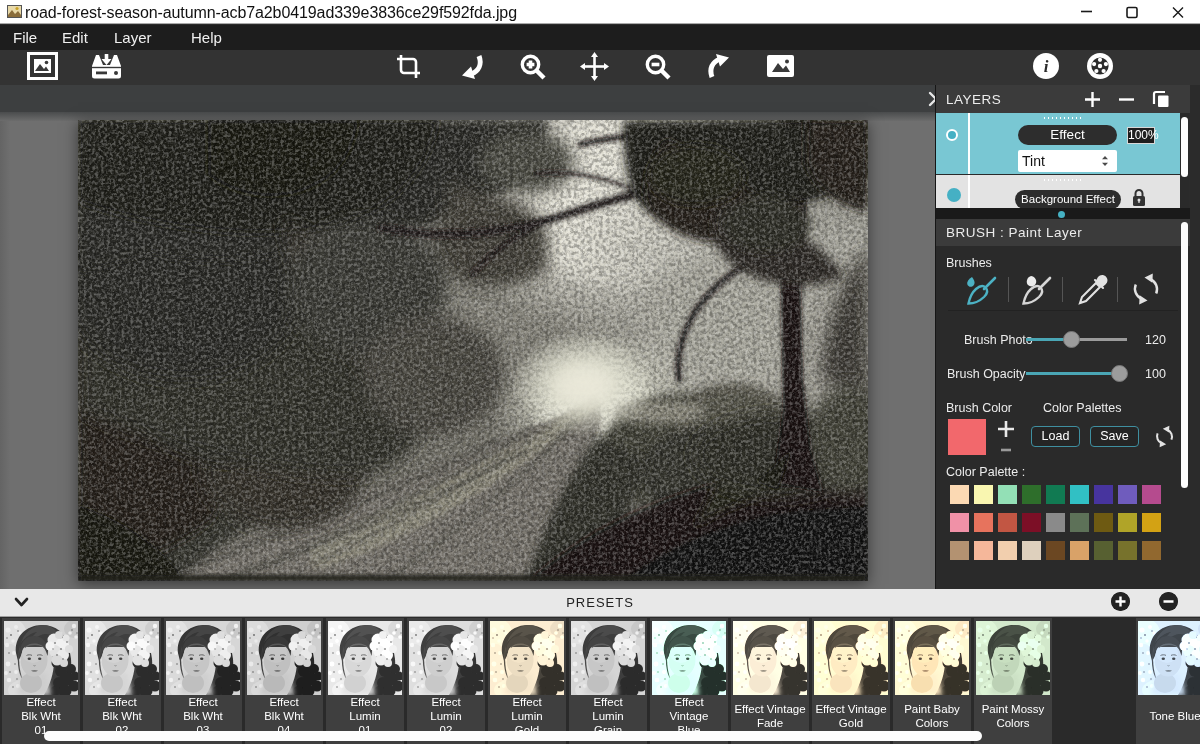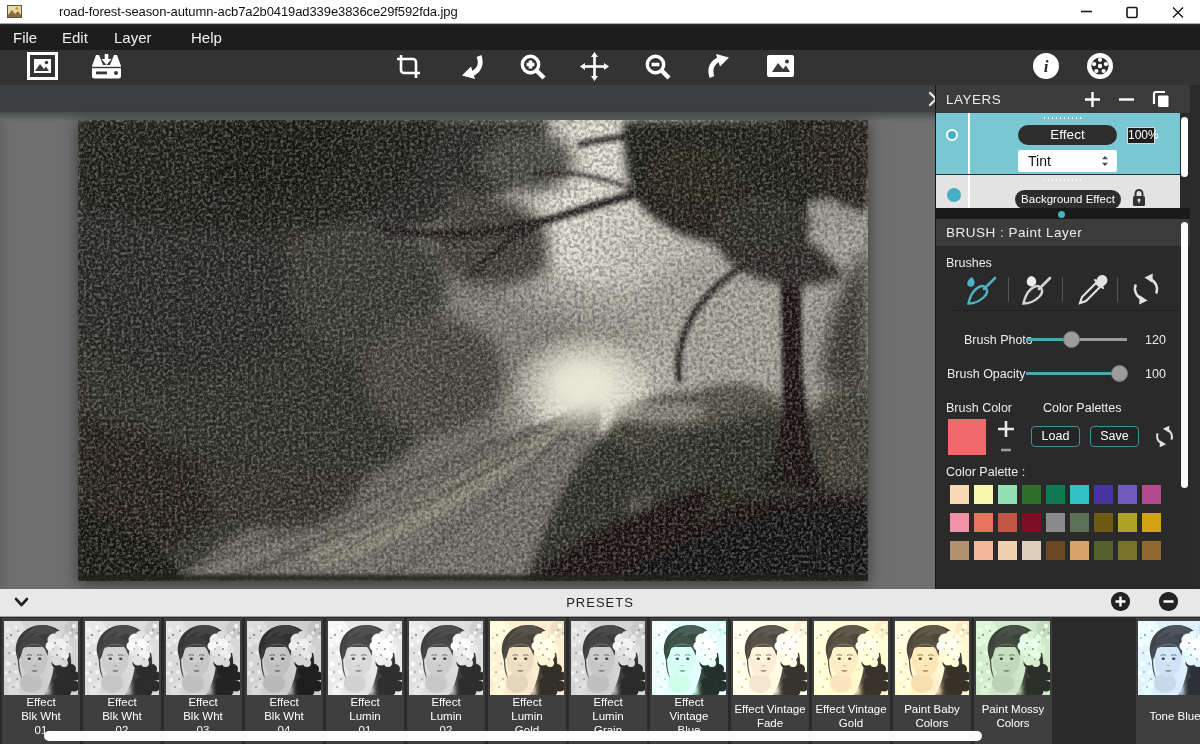--- a/index.html
+++ b/index.html
@@ -1,20 +1,20 @@
 <!DOCTYPE html>
 <html><head>
 <meta charset="utf-8">
 <style>
   html,body{margin:0;padding:0;width:1200px;height:744px;overflow:hidden;
     font-family:"Liberation Sans",sans-serif;background:#2b2b2b;}
   *{box-sizing:border-box;}
   
   #titlebar{position:absolute;left:0;top:0;width:1200px;height:24px;background:#fff;border-bottom:1px solid #a9a9a9;}
-  #titletext{position:absolute;left:25px;top:4px;font-size:13px;color:#111;letter-spacing:-0.1px;margin-left:34px;}
+  #titletext{position:absolute;left:25px;top:4px;font-size:16px;color:#111;letter-spacing:-0.1px;}
   #fileicon{position:absolute;left:7px;top:5px;width:15px;height:13px;}
   .winbtn{position:absolute;top:0;height:24px;width:30px;color:#1a1a1a;}
   
   #menubar{position:absolute;left:0;top:25px;width:1200px;height:25px;background:#1d1d1d;color:#f0f0f0;font-size:15px;}
   #menubar span{position:absolute;top:4px;}
   
   #toolbar{position:absolute;left:0;top:50px;width:1200px;height:35px;background:#333333;}
   
   #strip{position:absolute;left:0;top:85px;width:946px;height:27px;background:#3d3f40;}
   
@@ -31,21 +31,21 @@
   #paintrow{position:absolute;left:0;top:0;width:244px;height:61px;background:#79c7d3;}
   #bgrow{position:absolute;left:0;top:62px;width:244px;height:34px;background:#e3e3e3;}
   .vline{position:absolute;left:32px;top:0;width:2px;height:100%;background:#fff;}
   .dots{position:absolute;top:4px;left:108px;width:38px;height:2px;
      background-image:repeating-linear-gradient(90deg,#fff 0,#fff 1.5px,transparent 1.5px,transparent 4px);}
   .lcirc{position:absolute;left:9px;border-radius:50%;}
   .pill{position:absolute;background:#2d2d2d;color:#fff;border-radius:10px;text-align:center;}
   #pct{position:absolute;left:191px;top:14px;width:28px;height:17px;background:#1e1e1e;border:1px solid #d8d8d8;
        color:#fff;font-size:12px;text-align:center;line-height:15px;}
   #tint{position:absolute;left:82px;top:37px;width:99px;height:22px;background:#fff;border-radius:2px;
-        color:#111;font-size:14px;line-height:22px;padding-left:10px;}
+        color:#111;font-size:14px;line-height:22px;padding-left:4px;}
   #divider{position:absolute;left:0;top:123px;width:254px;height:11px;background:#1a1a1a;}
   #divider .dot{position:absolute;left:122px;top:3px;width:7px;height:7px;border-radius:50%;background:#45b1c3;}
   #brushhead{top:134px;height:27px;}
   #brushhead .t{position:absolute;left:10px;top:6px;font-size:13.5px;letter-spacing:0.5px;}
   #brushbody{position:absolute;left:0;top:161px;width:254px;height:343px;background:#2a2a2a;color:#e8e8e8;}
   .lbl{position:absolute;font-size:12.5px;color:#ececec;}
   .slider{position:absolute;height:3px;background:#4aa6b5;}
   .slider .rest{position:absolute;top:0;height:3px;background:#9b9b9b;}
   .knob{position:absolute;width:17px;height:17px;border-radius:50%;background:#9c9c9c;border:1px solid #777;}
   .btn{position:absolute;width:49px;height:21px;border:1px solid #3f8fa0;border-radius:4px;background:#252525;

